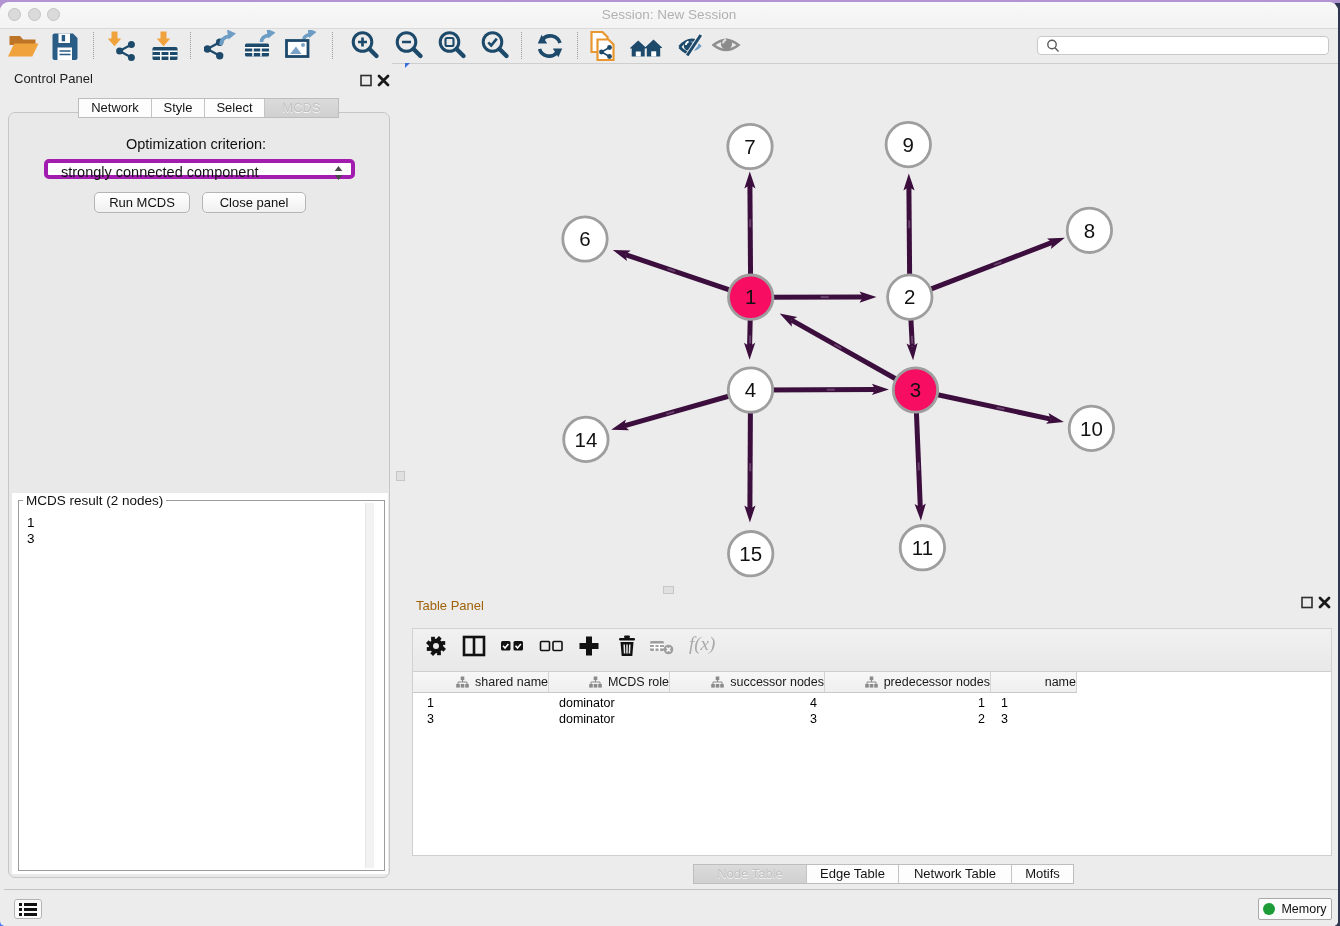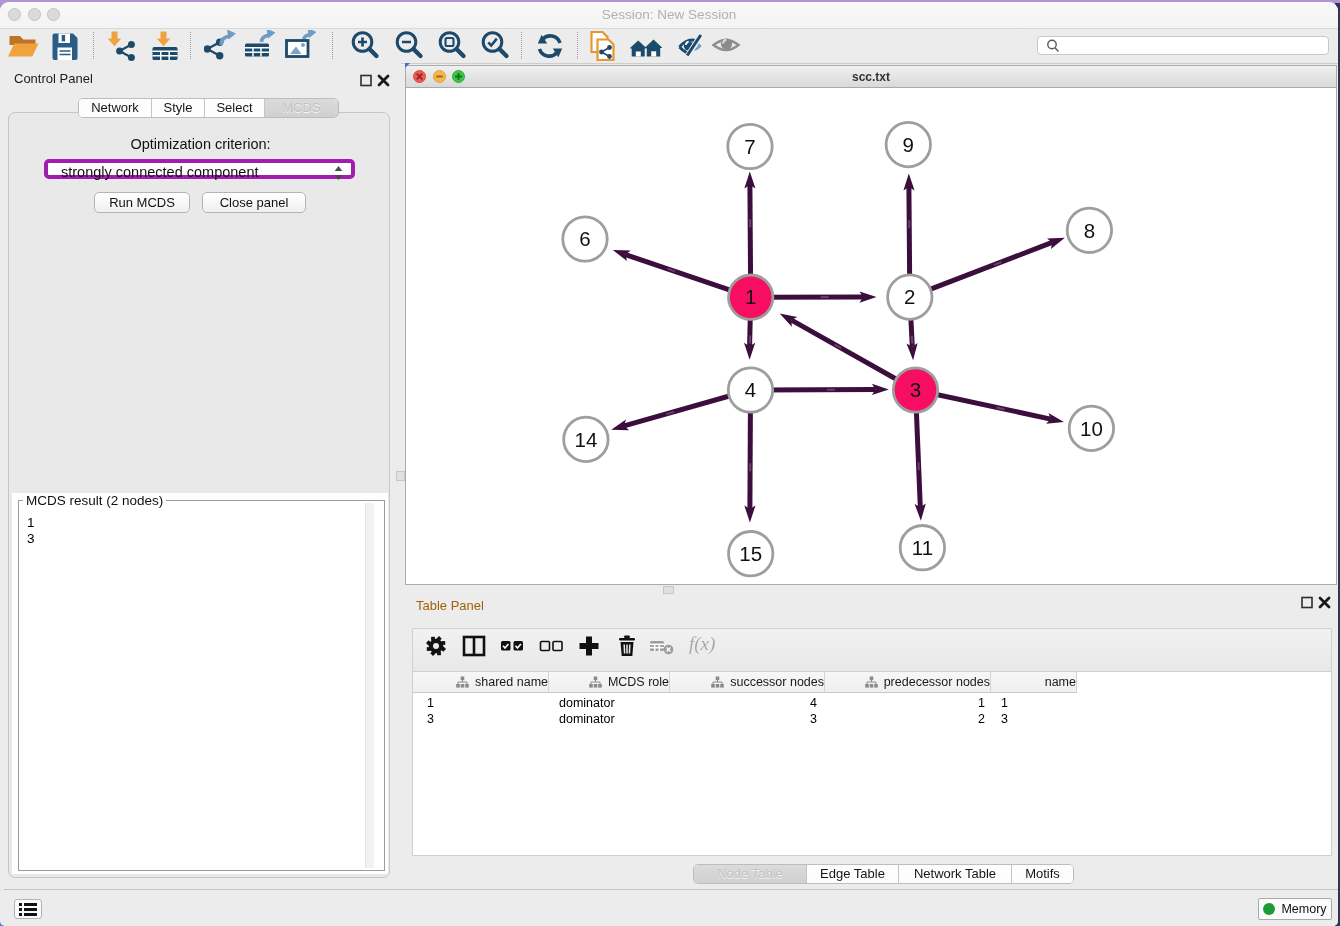--- a/index.html
+++ b/index.html
@@ -15,24 +15,24 @@
     background:#dadada;border:1px solid #c3c3c3;box-sizing:border-box;}
   #wtitle{position:absolute;left:0;top:5px;width:100%;text-align:center;
     font-size:13.5px;color:#b2b0b2;}
   
   #toolbar{position:absolute;left:0;top:27px;width:100%;height:34px;background:#ececec;
     border-bottom:1px solid #cecece;}
   .tbsep{position:absolute;top:3px;height:27px;width:0;border-left:1px dotted #9b9b9b;}
   #search{position:absolute;left:1037px;top:7px;width:290px;height:17px;background:#fff;
     border:1px solid #c8c8c8;border-radius:4px;}
   
-  #cpanel{position:absolute;left:0;top:61px;width:392px;height:826px;background:#ececec;padding-left:9px;}
+  #cpanel{position:absolute;left:0;top:61px;width:392px;height:826px;background:#ececec;}
   #cphead{position:absolute;left:14px;top:8px;font-size:13px;color:#1c1c1c;}
   .wicons{position:absolute;top:11px;}
-  .tabgrp{position:absolute;display:flex;height:20px;border:1px solid #bdbdbd;border-radius:5px;
+  .tabgrp{position:absolute;display:flex;height:20px;border:1px solid #bdbdbd;border-radius:0;
     overflow:hidden;box-sizing:border-box;background:#fdfdfd;z-index:5;}
   .tg{height:100%;box-sizing:border-box;border-right:1px solid #c4c4c4;font-size:13px;color:#151515;
     text-align:center;line-height:18px;background:#fdfdfd;flex:none;}
   .tg:last-child{border-right:none;}
   .tabsel{background:linear-gradient(#dbdbdb,#d0d0d0);color:#c3c3c3;text-shadow:0 1px 0 #f4f4f4;}
   #cpbox{position:absolute;left:8px;top:49px;width:382px;height:766px;background:#e9e9e9;
     border:1px solid #c6c6c6;border-radius:7px;box-sizing:border-box;}
   #optlabel{position:absolute;left:0;top:73px;width:100%;text-align:center;font-size:14.5px;color:#111;}
   #dropdown{position:absolute;left:44px;top:96px;width:311px;height:20px;background:#fff;
     border:4px solid #a21caf;border-radius:5px;box-sizing:border-box;font-size:14.5px;color:#111;
@@ -234,42 +234,20 @@
       <div class="btn" style="left:202px;width:104px">Close panel</div>
       <div id="listwrap">
         <div id="groupbox">
           <div id="grouplabel">MCDS result (2 nodes)</div>
           <div style="position:absolute;left:8px;top:14px;font-size:13.5px;color:#000;line-height:16px">1<br>3</div>
           <div id="scrolltrack"></div>
         </div>
       </div>
     </div>
 
-    <div id="cframe">
-      <div id="ctitle">
-        <div class="light" style="left:7px;background:#f25a50;border:1px solid #d44a40">
-          <svg width="11" height="11" viewBox="0 0 11 11" style="position:absolute;left:0;top:0">
-          <path d="M3.2,3.2 l4.6,4.6 M7.8,3.2 l-4.6,4.6" stroke="#8c231a" stroke-width="1.7" stroke-linecap="round"></path>
-            </svg>
-        </div>
-        <div class="light" style="left:26.5px;background:#f6b64b;border:1px solid #dfa038">
-          <svg width="11" height="11" viewBox="0 0 11 11" style="position:absolute;left:0;top:0">
-          <line x1="2.2" y1="5.5" x2="8.8" y2="5.5" stroke="#9a6b14" stroke-width="1.9"></line>
-            </svg>
-        </div>
-        <div class="light" style="left:46px;background:#3ec447;border:1px solid #2fae3c">
-          <svg width="11" height="11" viewBox="0 0 11 11" style="position:absolute;left:0;top:0">
-          <line x1="2" y1="5.5" x2="9" y2="5.5" stroke="#1c6e22" stroke-width="1.9"></line>
-          <line x1="5.5" y1="2" x2="5.5" y2="9" stroke="#1c6e22" stroke-width="1.9"></line>
-            </svg>
-        </div>
-
-        <div id="ctext">scc.txt</div>
-      </div>
-    </div>
     <svg width="930" height="496" viewBox="0 0 930 496" style="position:absolute;left:406px;top:85px" font-family="Liberation Sans, sans-serif">
         <line x1="344.7" y1="210.2" x2="343.9" y2="98.0" stroke="#3c0e3d" stroke-width="5"></line>
         <polygon points="343.8,84.5 349.5,101.5 343.9,98.0 338.3,101.5" fill="#3c0e3d"></polygon>
         <rect x="340.2" y="135.3" width="8" height="2" fill="#8a6d92" opacity="0.55" transform="rotate(-90.3 344.2 136.3)"></rect>
         <line x1="344.7" y1="210.2" x2="219.5" y2="167.6" stroke="#3c0e3d" stroke-width="5"></line>
         <polygon points="206.8,163.1 224.7,163.5 219.5,167.6 221.0,174.0" fill="#3c0e3d"></polygon>
         <rect x="261.3" y="182.0" width="8" height="2" fill="#8a6d92" opacity="0.55" transform="rotate(-160.6 265.3 183.0)"></rect>
         <line x1="344.7" y1="210.2" x2="457.0" y2="210.1" stroke="#3c0e3d" stroke-width="5"></line>
         <polygon points="470.5,210.1 453.5,215.7 457.0,210.1 453.5,204.5" fill="#3c0e3d"></polygon>
         <rect x="414.7" y="209.1" width="8" height="2" fill="#8a6d92" opacity="0.55" transform="rotate(-0.0 418.7 210.1)"></rect>

